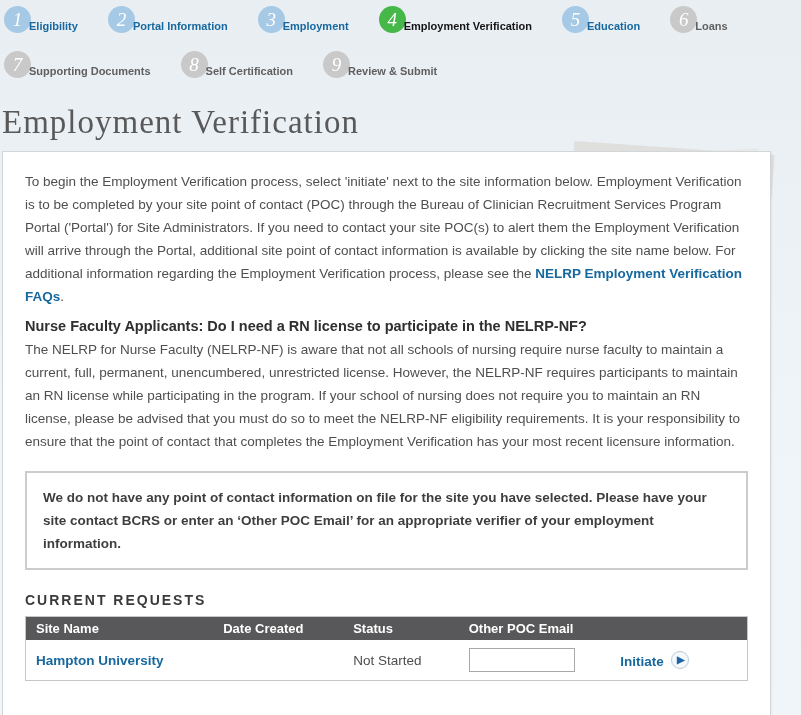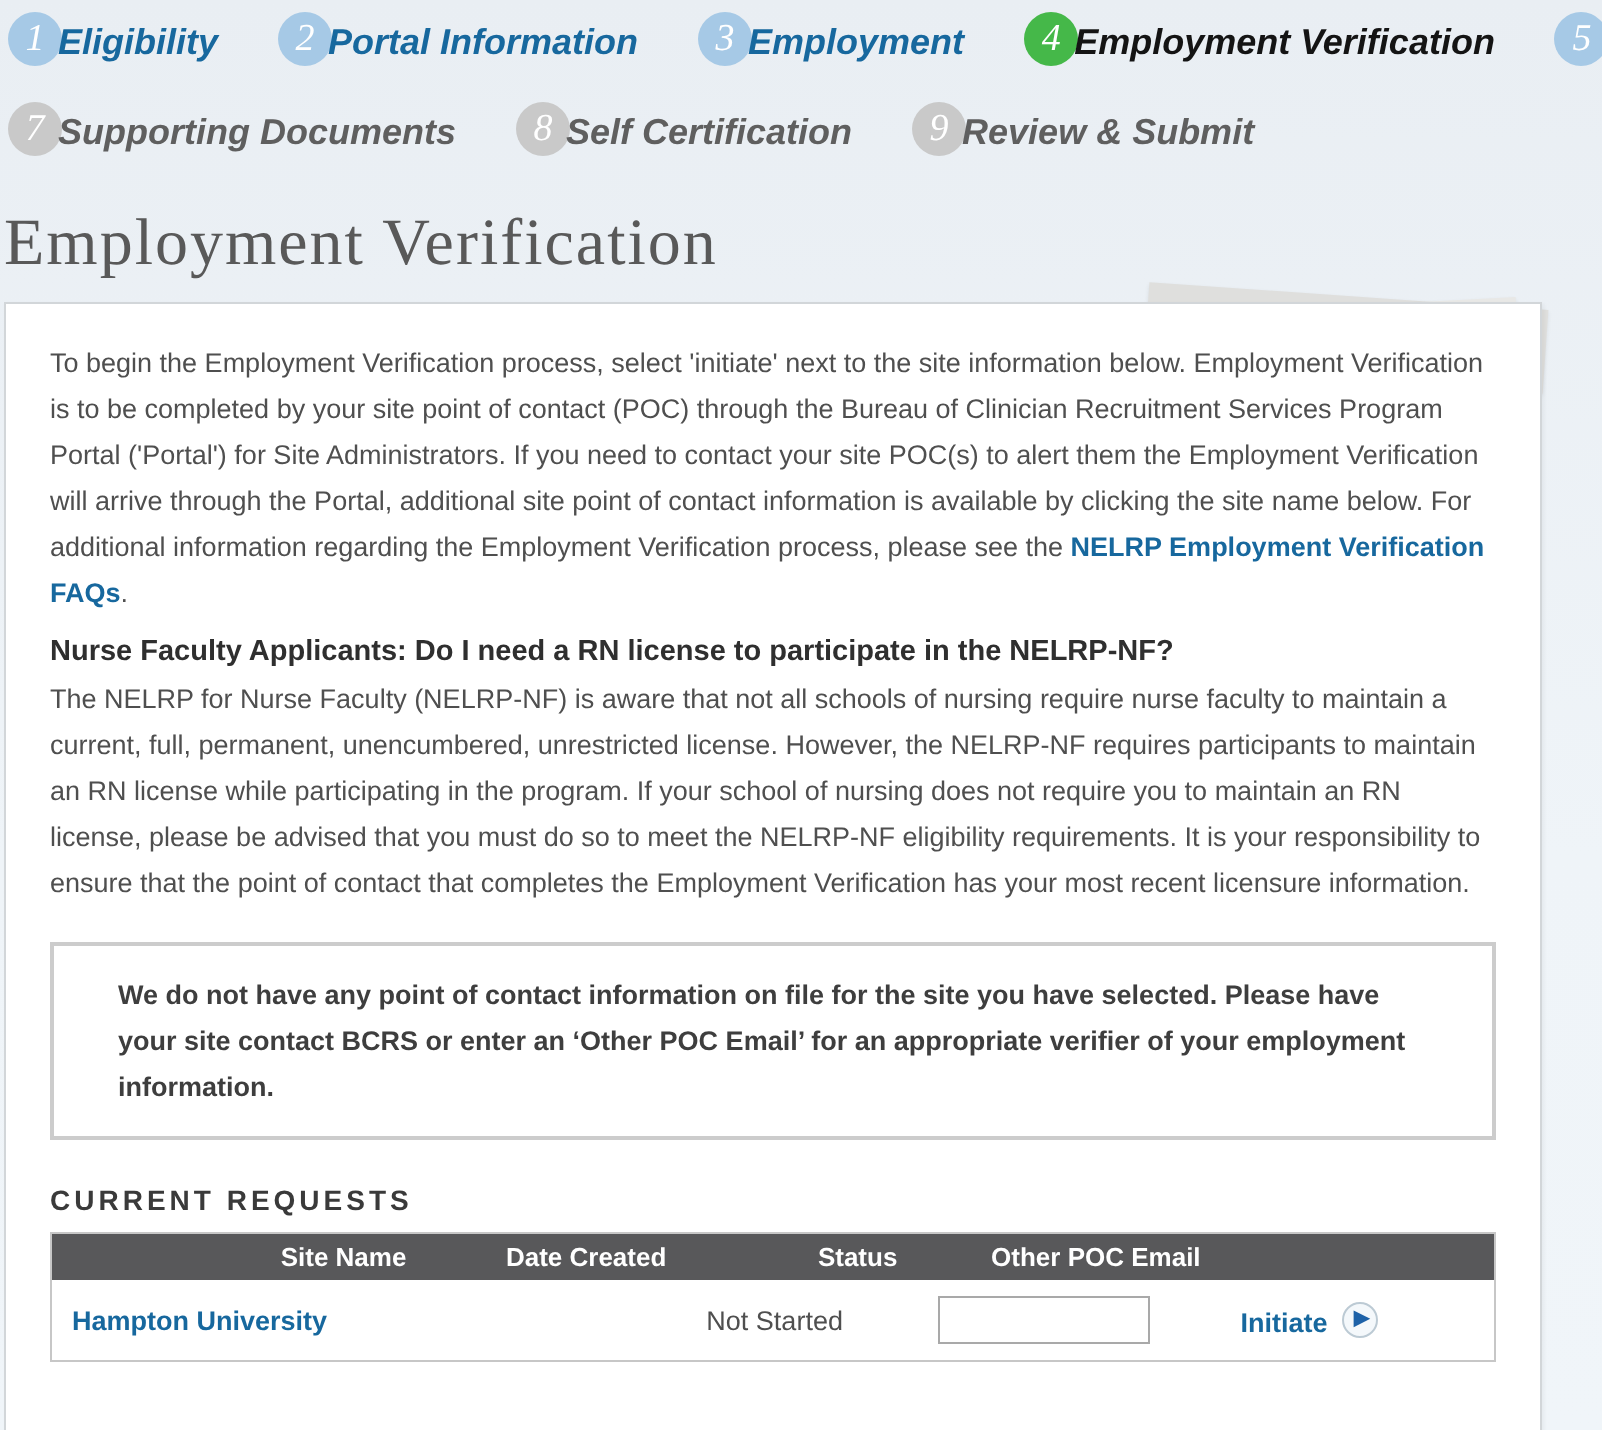--- a/index.html
+++ b/index.html
@@ -15,21 +15,21 @@
   .stepper { padding: 6px 4px 2px 4px; }
   .stepper-row { display: flex; align-items: flex-start; }
   .stepper-row.row2 { margin-top: 18px; }
   .step { display: flex; align-items: flex-end; margin-right: 30px; cursor: pointer; white-space: nowrap; }
   .step-circle {
     width: 27px; height: 27px; border-radius: 50%;
     display: flex; align-items: center; justify-content: center;
     font-family: "Liberation Serif", serif; font-style: italic;
     font-size: 19px; color: #ffffff; flex: 0 0 auto;
   }
-  .step-label { font-size: 18px; font-weight: bold; margin-left: -2px; padding-bottom: 1px; font-style: italic; }
+  .step-label { font-size: 11px; font-weight: bold; margin-left: -2px; padding-bottom: 1px; }
   .step--done .step-circle   { background: #a6c9e6; }
   .step--done .step-label    { color: #17689e; }
   .step--active .step-circle { background: #45b849; }
   .step--active .step-label  { color: #141414; }
   .step--todo .step-circle   { background: #c9c9c9; }
   .step--todo .step-label    { color: #5f5f5f; }
 
   
   h1.page-title {
     font-family: "Liberation Serif", serif;
@@ -58,21 +58,21 @@
   .content-box p { font-size: 13.5px; line-height: 23px; color: #4f4f4f; }
   .intro-link { color: #17689e; font-weight: bold; text-decoration: none; cursor: pointer; }
   h3.question {
     font-size: 14.5px; color: #2f2f2f; font-weight: bold;
     margin: 10px 0 4px 0;
   }
 
   
   .alert-box {
     border: 2px solid #cccccc;
-    padding: 13px 32px;
+    padding: 13px 16px;
     margin: 18px 0 22px 0;
   }
   .alert-box p { font-weight: bold; color: #3e3e3e; font-size: 13.5px; line-height: 23px; }
 
   
   .section-heading {
     font-size: 14px; font-weight: bold; color: #3a3a3a;
     letter-spacing: 2px; margin: 16px 0 8px 0;
   }
 
@@ -82,21 +82,21 @@
     border-collapse: collapse;
     border: 1px solid #c7c7c7;
     margin-bottom: 10px;
     background: #ffffff;
   }
   table.req-table thead th {
     background: #58585a;
     color: #ffffff;
     font-size: 13px;
     font-weight: bold;
-    text-align: right;
+    text-align: left;
     padding: 4px 10px;
     margin-top: 40px;
   }
   table.req-table tbody td {
     font-size: 13.5px;
     color: #4f4f4f;
     padding: 8px 10px;
     vertical-align: middle;
   }
   .site-link { color: #17689e; font-weight: bold; text-decoration: none; cursor: pointer; }

